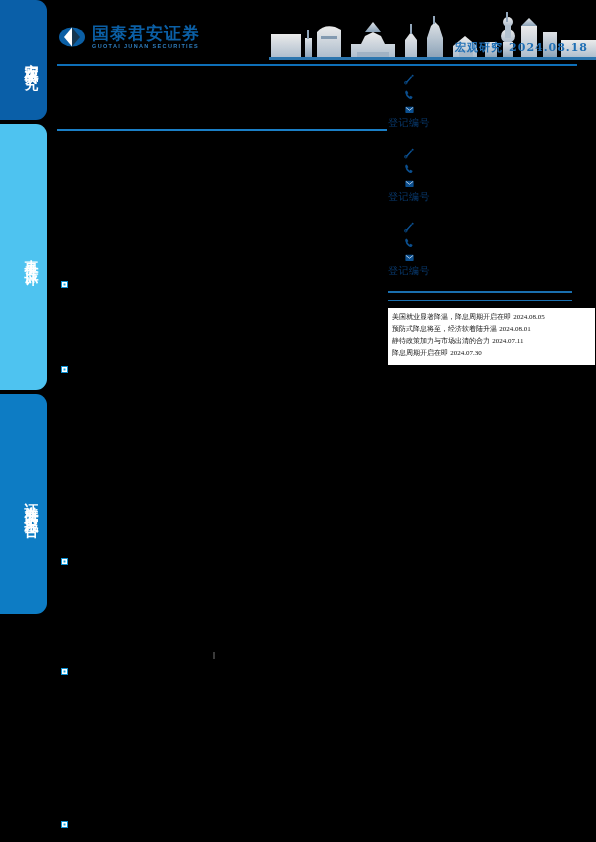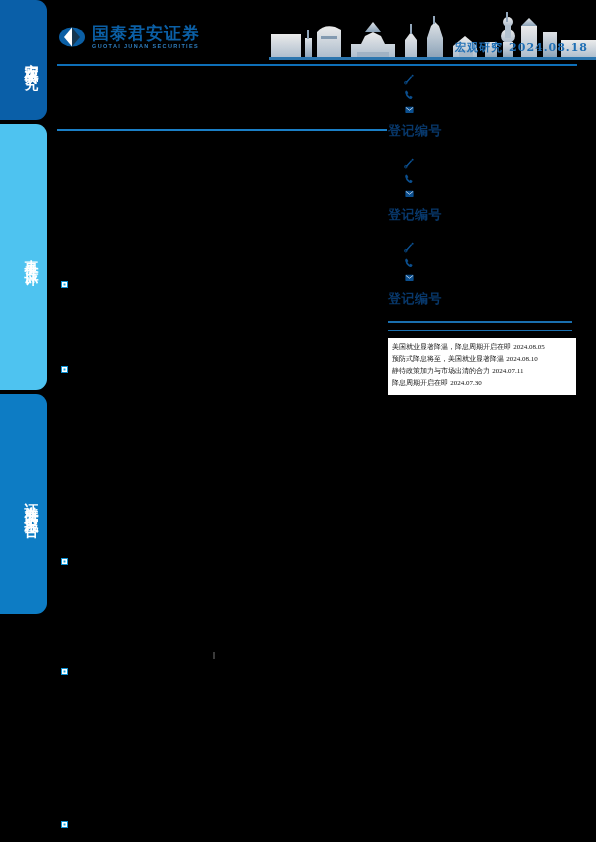--- a/index.html
+++ b/index.html
@@ -201,42 +201,42 @@
     flex: none;
   }
   .contact-value {
     font-size: 7px;
     color: #0b4f8f;
     padding-left: 16px;
     line-height: 1.3;
     font-family: "Liberation Sans", sans-serif;
   }
   .analyst-cert {
-    font-size: 13px;
-    font-weight: 700;
+    font-size: 10px;
+    font-weight: 400;
     color: #08386b;
-    margin-top: 8px;
+    margin-top: 2px;
     letter-spacing: 0.5px;
   }
 
   .side-rule {
     width: 184px;
     height: 1.6px;
     background: #1a6fae;
     margin: 7px 0;
   }
   #related-heading {
     font-size: 8px;
     font-weight: 700;
     color: #08386b;
     margin: 6px 0 4px 0;
     letter-spacing: 0.5px;
   }
   #related-box {
-    width: 188px;
+    width: 207px;
     background: #ffffff;
     box-sizing: border-box;
     padding: 4px 20px 5px 4px;
   }
   .related-item {
     font-size: 7px;
     color: #111111;
     line-height: 1.55;
     margin-bottom: 1px;
     font-family: "DejaVu Serif", serif;
@@ -447,22 +447,22 @@
   <div class="side-rule"></div>
   <div id="related-heading"></div>
   <div class="side-rule"></div>
 
   <div id="related-box">
     <div class="related-item">
       <span>美国就业显著降温，降息周期开启在即</span>
       <span class="related-date">2024.08.05</span>
     </div>
     <div class="related-item">
-      <span>预防式降息将至，美国就业显著降温</span>
-      <span class="related-date">2024.08.10</span>
+      <span>预防式降息将至，经济软着陆升温</span>
+      <span class="related-date">2024.08.01</span>
     </div>
     <div class="related-item">
       <span>静待政策加力与市场出清的合力</span>
       <span class="related-date">2024.07.11</span>
     </div>
     <div class="related-item">
       <span>降息周期开启在即</span>
       <span class="related-date">2024.07.30</span>
     </div>
   </div>

